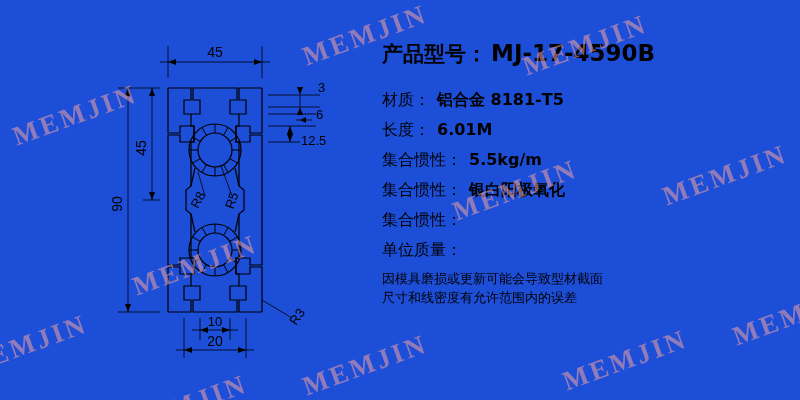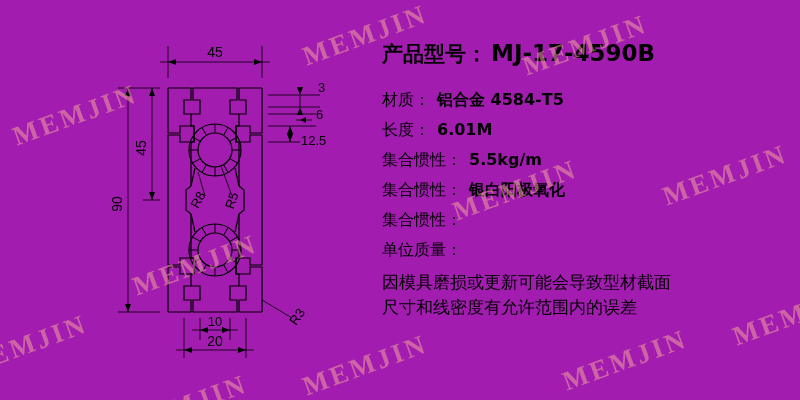--- a/index.html
+++ b/index.html
@@ -11,21 +11,21 @@
     height: 400px;
     background: #ffffff;
     font-family: "Liberation Sans", sans-serif;
     overflow: hidden;
     position: relative;
   }
   #page {
     position: relative;
     width: 800px;
     height: 400px;
-    background: #a21caf;
+    background: #1d4ed8;
   }
   
   .wm-layer {
     position: absolute;
     left: 0; top: 0;
     width: 800px; height: 400px;
     pointer-events: none;
     z-index: 5;
   }
   .wm {
@@ -87,21 +87,21 @@
   .spec-value {
     font-family: "DejaVu Sans", sans-serif;
     font-weight: bold;
     color: #000;
     margin-left: 7px;
     white-space: nowrap;
   }
   .gap-top { margin-top: 0; }
   .note {
     font-family: "DejaVu Sans", sans-serif;
-    font-size: 17px;
+    font-size: 13px;
     line-height: 1.45;
     color: #000;
   }
   .note div { white-space: nowrap; }
   svg text {
     font-family: "Liberation Sans", sans-serif;
     fill: #000;
   }
 </style>
 </head>
@@ -241,21 +241,21 @@
 
   <div class="specs">
 
     <div class="title-row">
       <span class="title-label">产品型号：</span>
       <span class="title-value">MJ-17-4590B</span>
     </div>
 
     <div class="spec-row">
       <span class="spec-label">材质：</span>
-      <span class="spec-value">铝合金 4584-T5</span>
+      <span class="spec-value">铝合金 8181-T5</span>
     </div>
 
     <div class="spec-row">
       <span class="spec-label">长度：</span>
       <span class="spec-value">6.01M</span>
     </div>
 
     <div class="spec-row">
       <span class="spec-label">集合惯性：</span>
       <span class="spec-value">5.5kg/m</span>

